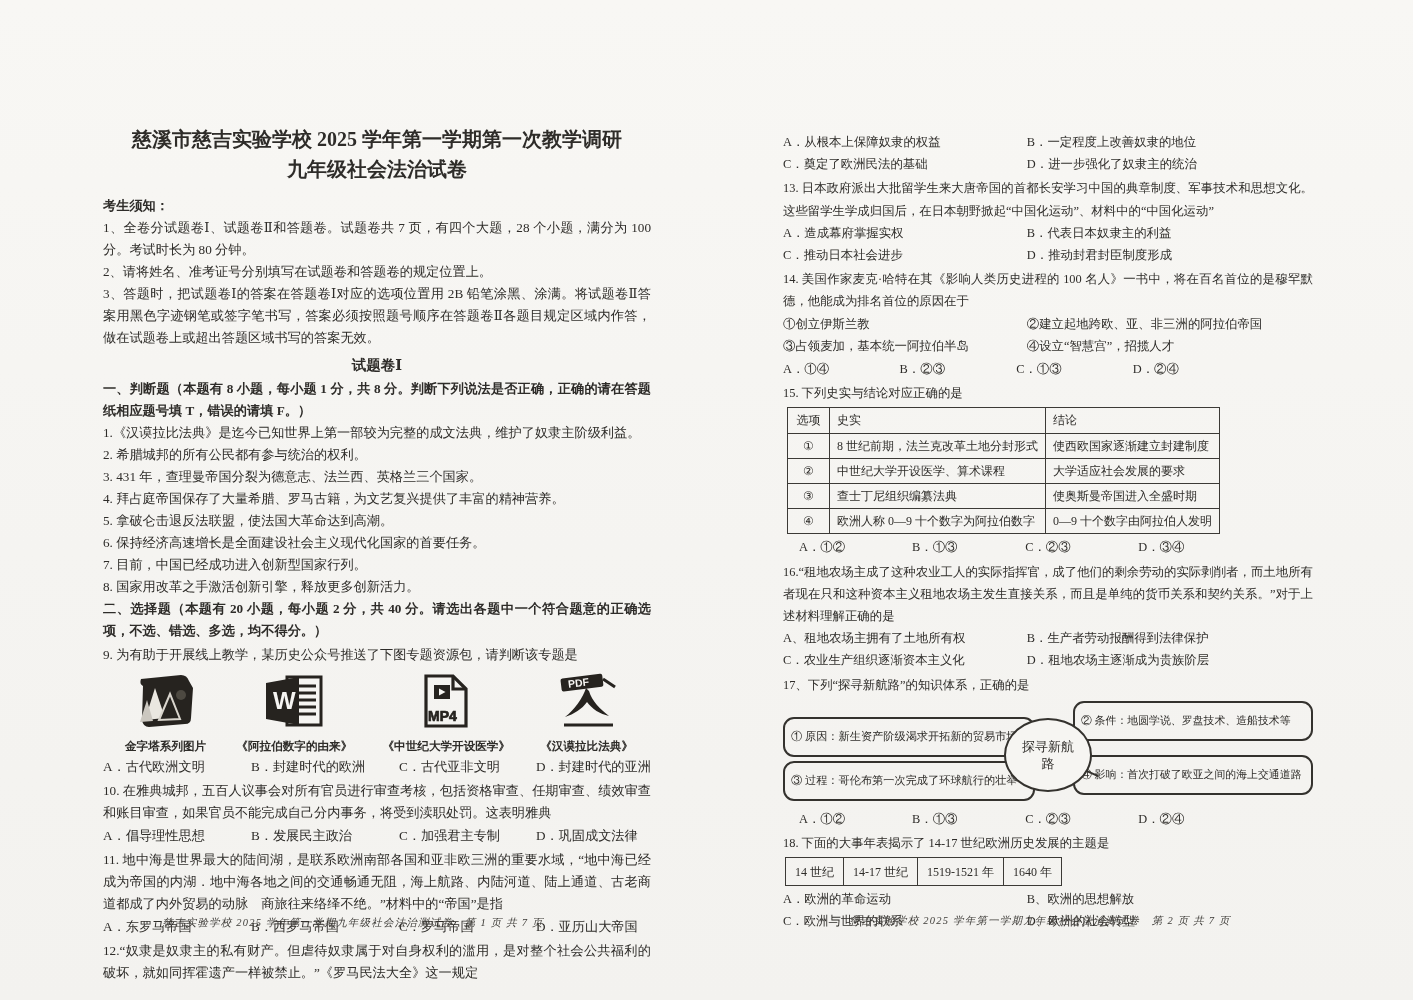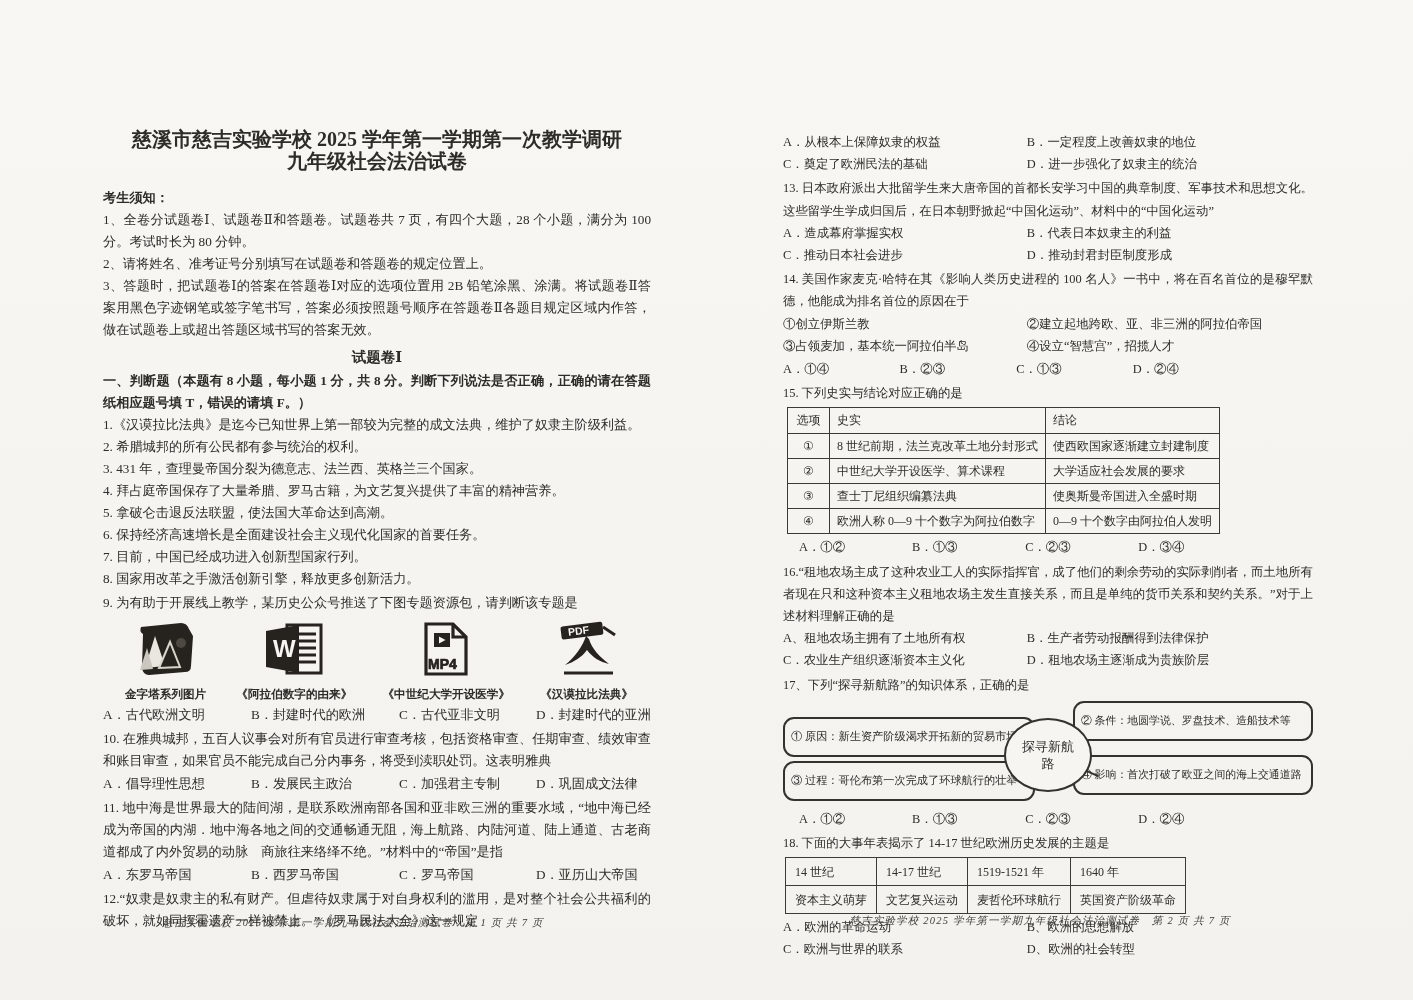--- a/index.html
+++ b/index.html
@@ -12,21 +12,21 @@
     overflow:hidden;
   }
   .sheet {
     position:absolute; inset:0;
     background:linear-gradient(180deg,#f8f7f4 0%,#f5f4f1 55%,#f3f2ef 100%);
   }
   .page { position:absolute; }
   .page-left  { left:103px; top:128px; width:548px; font-size:13.2px; line-height:22px; }
   .page-right { left:783px; top:131px; width:530px; font-size:12.4px; line-height:22.2px; }
   .t1 { font-size:20px; font-weight:bold; text-align:center; white-space:nowrap; }
-  .t2 { font-size:20px; font-weight:bold; text-align:center; margin-top:0; }
+  .t2 { font-size:20px; font-weight:bold; text-align:center; margin-top:8px; }
   .notice-h { font-weight:bold; margin-top:15px; }
   p.just { text-align:justify; }
   .paper-title { font-weight:bold; text-align:center; font-size:14.5px; margin:5px 0 2px; }
   .sec { font-weight:bold; text-align:justify; }
   .q { margin-top:2px; }
   .row4 { display:flex; margin-top:1px; }
   .row4 span { flex:0 0 27%; white-space:nowrap; }
   .row4 span:nth-child(3) { flex:0 0 25%; }
   .row4 span:last-child { flex:1; }
   .row4.circ span { flex:0 0 22%; }
@@ -95,20 +95,21 @@
 
     <p>1.《汉谟拉比法典》是迄今已知世界上第一部较为完整的成文法典，维护了奴隶主阶级利益。</p>
     <p>2. 希腊城邦的所有公民都有参与统治的权利。</p>
     <p>3. 431 年，查理曼帝国分裂为德意志、法兰西、英格兰三个国家。</p>
     <p>4. 拜占庭帝国保存了大量希腊、罗马古籍，为文艺复兴提供了丰富的精神营养。</p>
     <p>5. 拿破仑击退反法联盟，使法国大革命达到高潮。</p>
     <p>6. 保持经济高速增长是全面建设社会主义现代化国家的首要任务。</p>
     <p>7. 目前，中国已经成功进入创新型国家行列。</p>
     <p>8. 国家用改革之手激活创新引擎，释放更多创新活力。</p>
 
+    <p class="sec">二、选择题（本题有 20 小题，每小题 2 分，共 40 分。请选出各题中一个符合题意的正确选项，不选、错选、多选，均不得分。）</p>
 
     <p class="q">9. 为有助于开展线上教学，某历史公众号推送了下图专题资源包，请判断该专题是</p>
     <div class="res-row">
       <div class="res">
         <span class="ricon">
           <svg width="64" height="56" viewBox="0 0 64 56">
             <path d="M9 13 Q5 11 7 6 L47 2 Q53 2 55 8 L59 15 57 45 Q57 51 51 51 L15 54 Q9 54 8 47 Z" fill="#26231f"></path>
             <polygon points="11,47 21,15 31,45" fill="#eae7e0"></polygon>
             <polygon points="25,47 36,21 46,46" fill="#26231f" stroke="#d9d5cd" stroke-width="2"></polygon>
             <polygon points="6,49 13,27 19,48" fill="#cbc7bf"></polygon>
@@ -281,26 +282,20 @@
 
     <p class="q">18. 下面的大事年表揭示了 14-17 世纪欧洲历史发展的主题是</p>
     <table class="tbl18">
       <tbody>
           <tr>
         <td>14 世纪</td>
         <td>14-17 世纪</td>
         <td>1519-1521 年</td>
         <td>1640 年</td>
       </tr>
-      <tr>
-        <td>资本主义萌芽</td>
-        <td>文艺复兴运动</td>
-        <td>麦哲伦环球航行</td>
-        <td>英国资产阶级革命</td>
-      </tr>
     </tbody>
       </table>
     <div class="grid22">
       <span>A．欧洲的革命运动</span>
       <span>B、欧洲的思想解放</span>
       <span>C．欧洲与世界的联系</span>
       <span>D、欧洲的社会转型</span>
     </div>
   </section>
   <div class="footer f-right">慈吉实验学校 2025 学年第一学期九年级社会法治测试卷　第 2 页 共 7 页</div>

